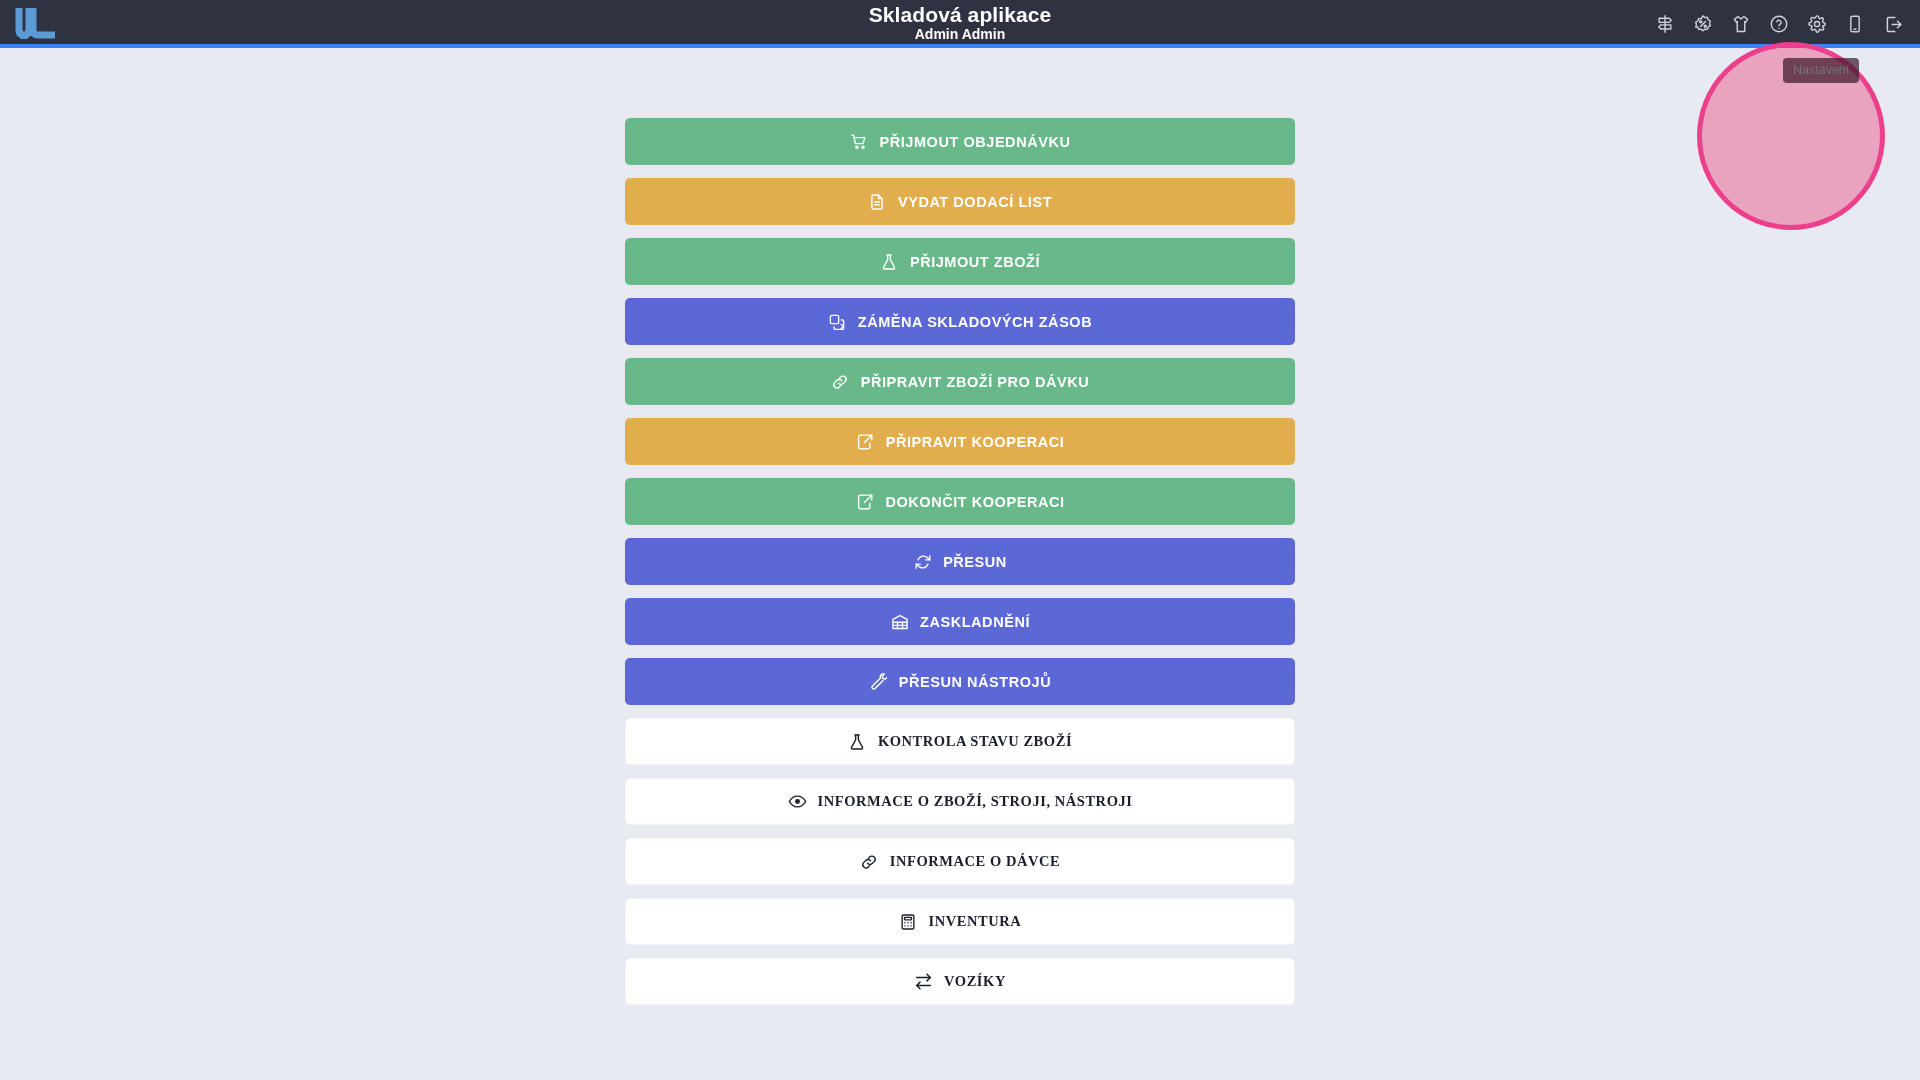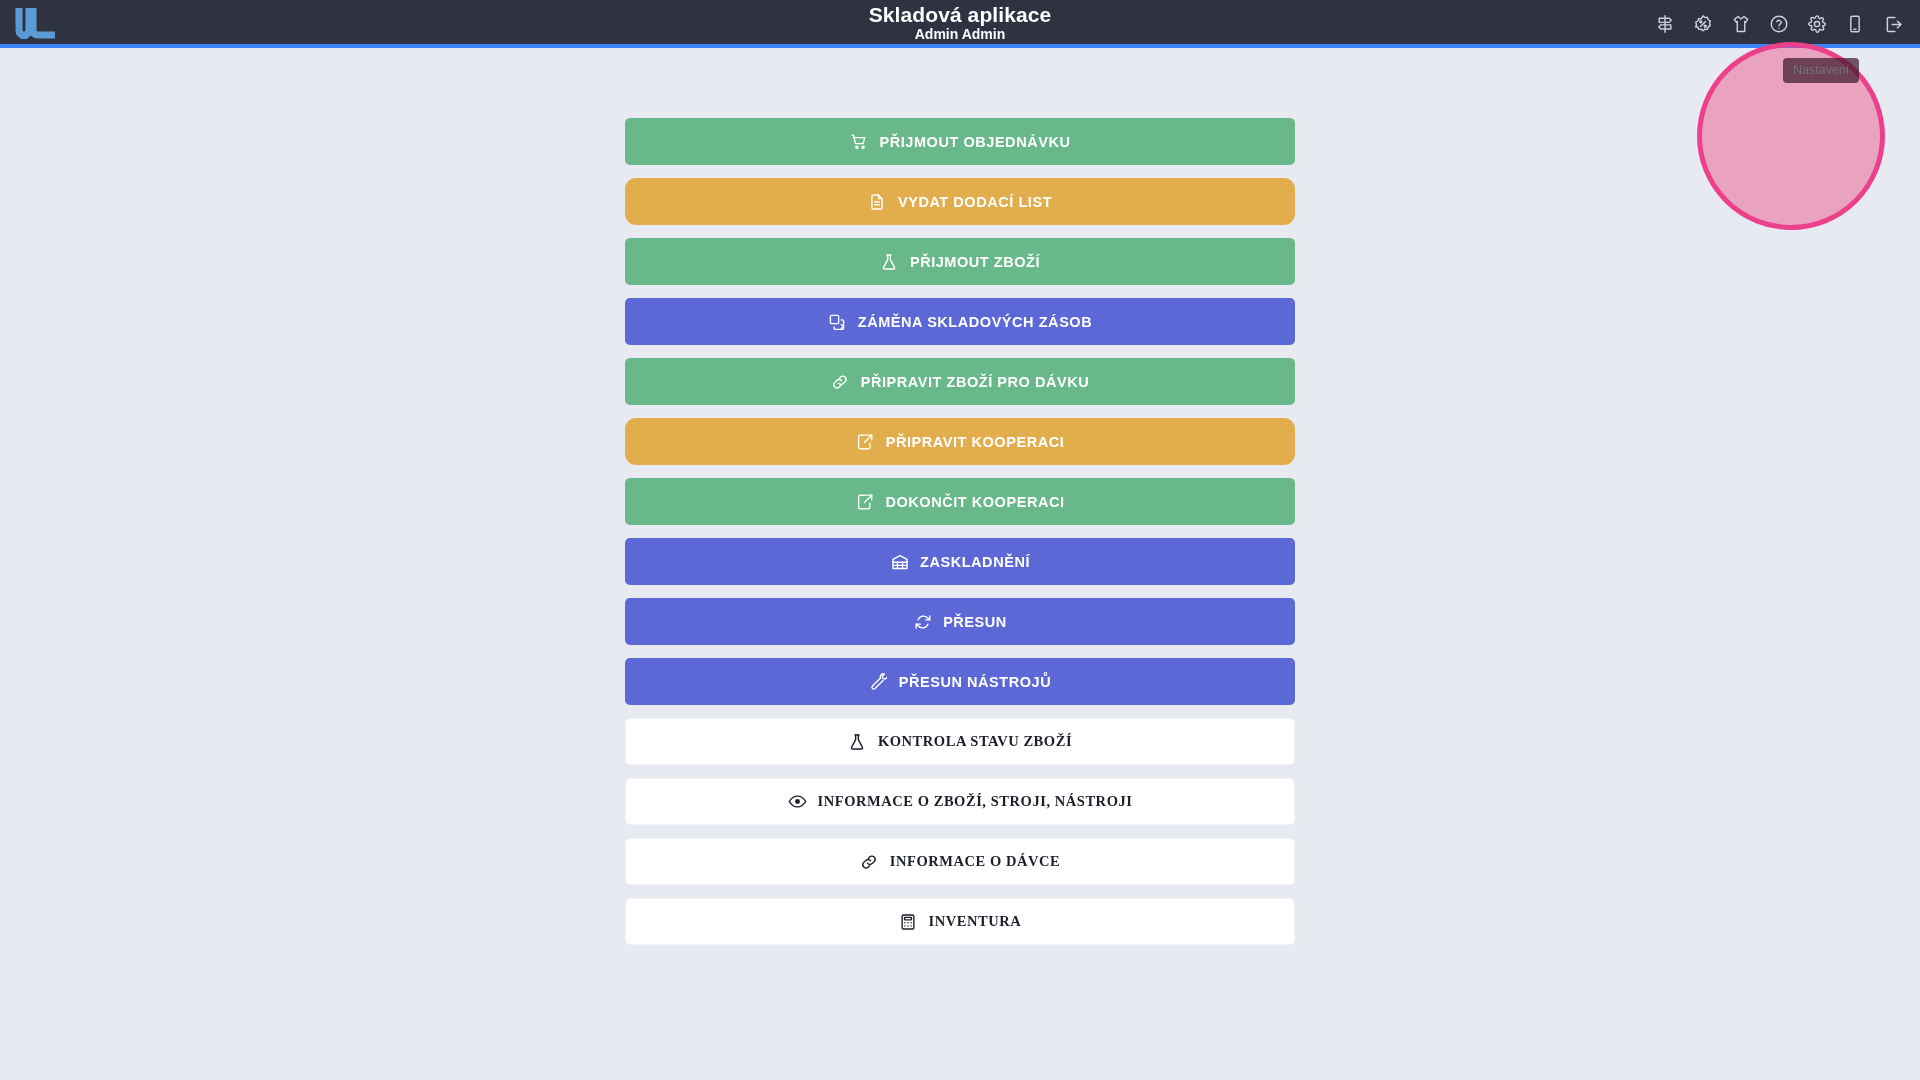--- a/index.html
+++ b/index.html
@@ -90,21 +90,21 @@
   .action-button .btn-icon {
     display: flex;
     align-items: center;
     justify-content: center;
     width: 19px; height: 19px;
     flex: 0 0 auto;
   }
   .action-button .btn-icon svg { display: block; }
 
   .btn-green  { background: #68b889; }
-  .btn-orange { background: #e2ad4d; border-radius: 11px; }
+  .btn-orange { background: #e2ad4d; }
   .btn-purple { background: #5c68d6; align-items: center; }
   .btn-white  {
     background: #ffffff;
     color: #1b1f2b;
     border: 1px solid #f2f3f7;
     font-family: Liberation Serif, serif;
   }
 
   
   #click-highlight {
@@ -273,39 +273,39 @@
       <path d="M12.5 3H5.4A1.9 1.9 0 0 0 3.5 4.9v14.2A1.9 1.9 0 0 0 5.4 21h11.2a1.9 1.9 0 0 0 1.9-1.9v-5.4"></path>
       <polyline points="14.6,2.9 21,2.9 21,9.3"></polyline>
       <line x1="21" y1="2.9" x2="11.2" y2="12.7"></line>
         </svg>
       </span>
       <span>DOKONČIT KOOPERACI</span>
     </button>
     <button class="action-button btn-purple">
       <span class="btn-icon">
         <svg width="18" height="18" viewBox="0 0 24 24" fill="none" stroke="currentColor" stroke-width="1.85" stroke-linecap="round" stroke-linejoin="round">
+      <polyline points="21,3.8 21,9.2 15.6,9.2"></polyline>
+      <polyline points="3,20.2 3,14.8 8.4,14.8"></polyline>
+      <path d="M5.3 9.2a7.6 7.6 0 0 1 12.5-2.8L21 9.2"></path>
+      <path d="M18.7 14.8a7.6 7.6 0 0 1-12.5 2.8L3 14.8"></path>
+        </svg>
+      </span>
+      <span>PŘESUN</span>
+    </button>
+    <button class="action-button btn-purple">
+      <span class="btn-icon">
+        <svg width="18" height="18" viewBox="0 0 24 24" fill="none" stroke="currentColor" stroke-width="1.85" stroke-linecap="round" stroke-linejoin="round">
       <path d="M2.6 8.6 12 3.4l9.4 5.2v12H2.6Z"></path>
       <line x1="2.6" y1="12.3" x2="21.4" y2="12.3"></line>
       <line x1="2.6" y1="16.5" x2="21.4" y2="16.5"></line>
       <line x1="8.6" y1="12.3" x2="8.6" y2="20.6"></line>
       <line x1="15.4" y1="12.3" x2="15.4" y2="20.6"></line>
         </svg>
       </span>
       <span>ZASKLADNĚNÍ</span>
-    </button>
-    <button class="action-button btn-purple">
-      <span class="btn-icon">
-        <svg width="18" height="18" viewBox="0 0 24 24" fill="none" stroke="currentColor" stroke-width="1.85" stroke-linecap="round" stroke-linejoin="round">
-      <polyline points="21,3.8 21,9.2 15.6,9.2"></polyline>
-      <polyline points="3,20.2 3,14.8 8.4,14.8"></polyline>
-      <path d="M5.3 9.2a7.6 7.6 0 0 1 12.5-2.8L21 9.2"></path>
-      <path d="M18.7 14.8a7.6 7.6 0 0 1-12.5 2.8L3 14.8"></path>
-        </svg>
-      </span>
-      <span>PŘESUN</span>
     </button>
     <button class="action-button btn-purple">
       <span class="btn-icon">
         <svg width="18" height="18" viewBox="0 0 24 24" fill="none" stroke="currentColor" stroke-width="1.85" stroke-linecap="round" stroke-linejoin="round">
       <path d="M15.4 6.6a3.9 3.9 0 0 1 5.2-5.1l-2.9 2.9.9 2.9 2.9.9 2.9-2.9"></path>
       <path d="M15.4 6.6 4.6 17.4a2.4 2.4 0 1 0 3.4 3.4L18.8 9.9"></path>
         </svg>
       </span>
       <span>PŘESUN NÁSTROJŮ</span>
     </button>
@@ -344,16 +344,27 @@
       <line x1="7.8" y1="13" x2="7.9" y2="13"></line>
           <line x1="12" y1="13" x2="12.1" y2="13"></line>
       <line x1="16.2" y1="13" x2="16.3" y2="13"></line>
       <line x1="7.8" y1="17.2" x2="7.9" y2="17.2"></line>
           <line x1="12" y1="17.2" x2="12.1" y2="17.2"></line>
       <line x1="16.2" y1="17.2" x2="16.3" y2="17.2"></line>
         </svg>
       </span>
       <span>INVENTURA</span>
     </button>
+    <button class="action-button btn-white">
+      <span class="btn-icon">
+        <svg width="19" height="19" viewBox="0 0 24 24" fill="none" stroke="currentColor" stroke-width="1.85" stroke-linecap="round" stroke-linejoin="round">
+      <polyline points="16.4,2.8 20.6,7 16.4,11.2"></polyline>
+      <line x1="20.6" y1="7" x2="3.4" y2="7"></line>
+      <polyline points="7.6,12.8 3.4,17 7.6,21.2"></polyline>
+      <line x1="3.4" y1="17" x2="20.6" y2="17"></line>
+        </svg>
+      </span>
+      <span>VOZÍKY</span>
+    </button>
   </div>
 
 <div id="click-highlight"></div>
 <div id="settings-tooltip">Nastavení</div>
 
 </body></html>

